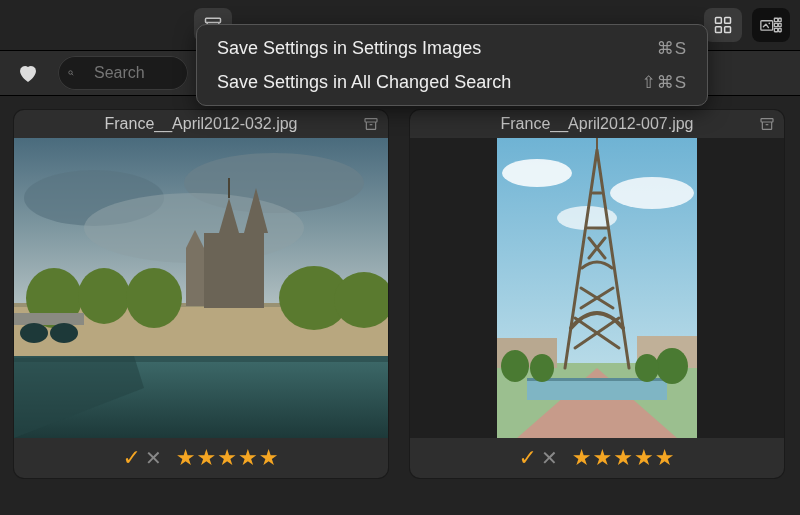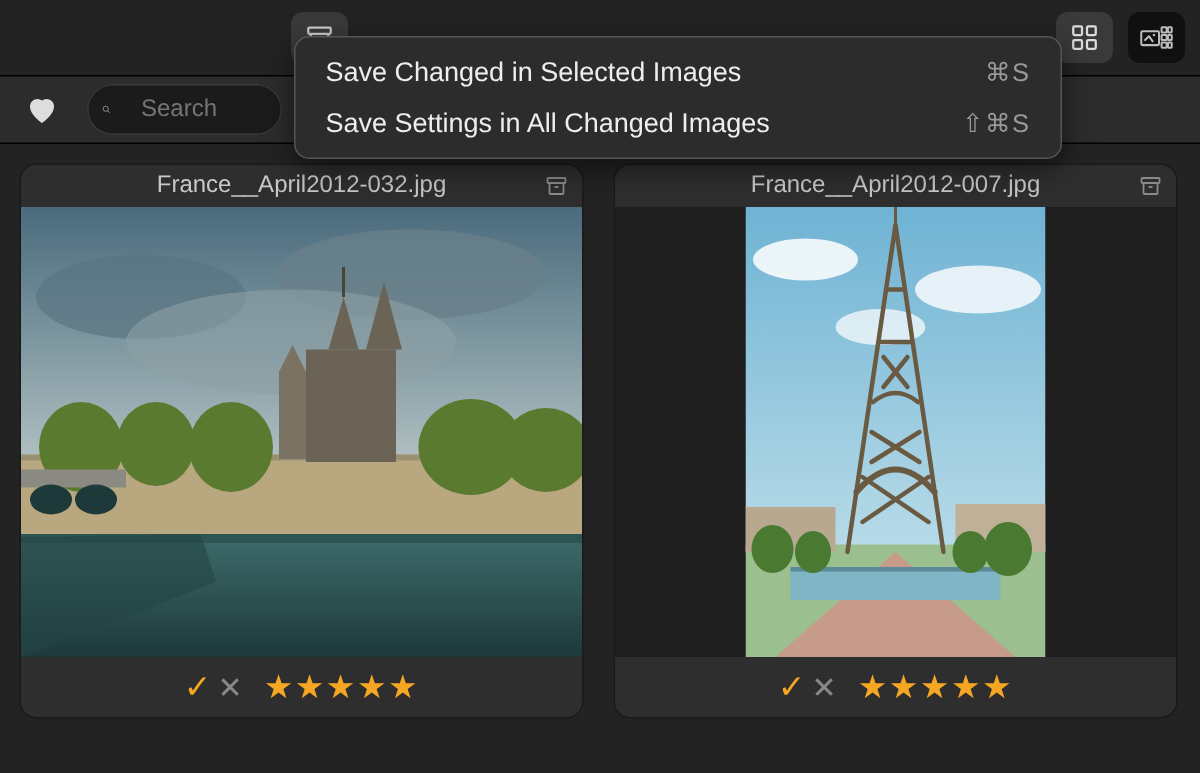--- a/index.html
+++ b/index.html
@@ -328,20 +328,20 @@
         <span class="xmark">✕</span>
       </span>
       <span class="stars">★★★★★</span>
     </div>
   </div>
 
 </div>
 
 <div class="menu">
   <div class="menu-item">
-    <span>Save Changed in Selected Images</span>
+    <span>Save Settings in Settings Images</span>
     <span class="shortcut">⌘S</span>
   </div>
   <div class="menu-item">
-    <span>Save Settings in All Changed Images</span>
+    <span>Save Settings in All Changed Search</span>
     <span class="shortcut">⇧⌘S</span>
   </div>
 </div>
 
 </body></html>

